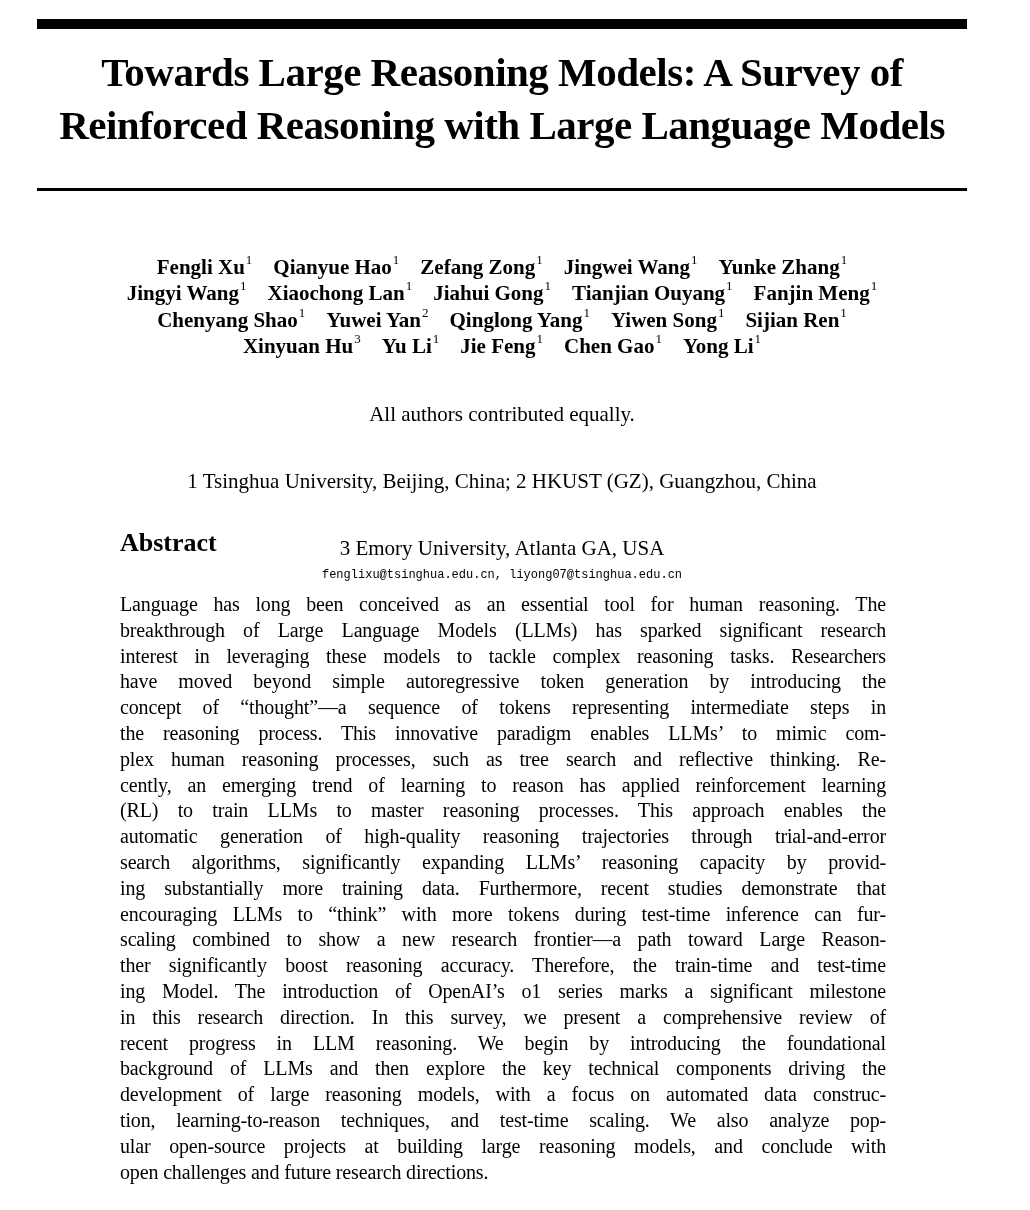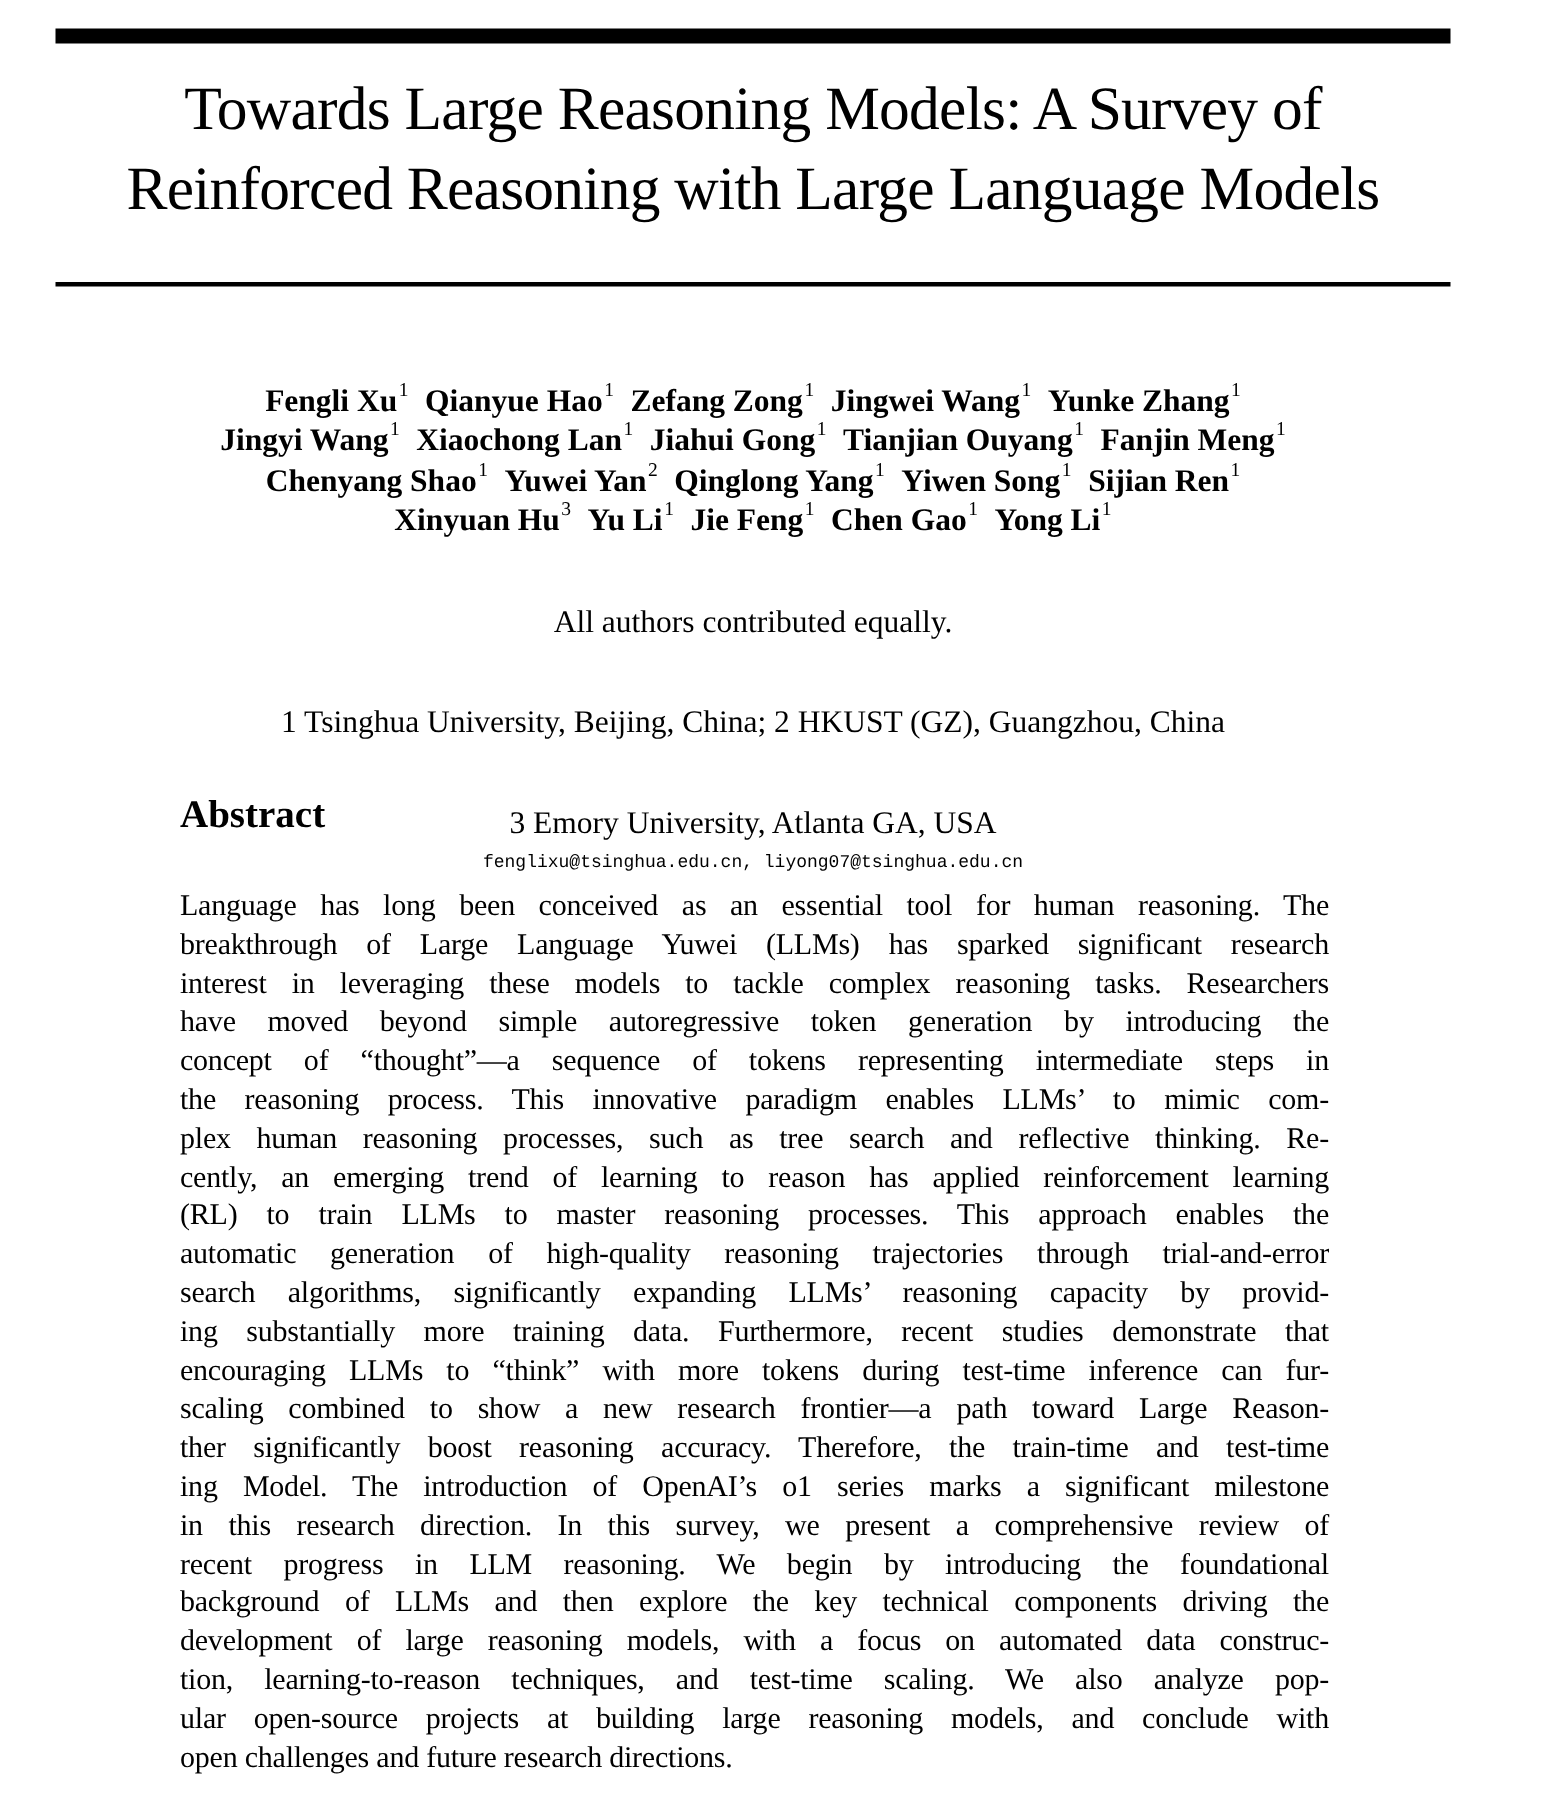--- a/index.html
+++ b/index.html
@@ -25,21 +25,21 @@
     background: #000000;
   }
   .title {
     position: absolute;
     left: 37px;
     top: 46px;
     width: 930px;
     margin: 0;
     text-align: center;
     font-size: 41px;
-    font-weight: 400;
+    font-weight: 700;
     line-height: 53px;
     letter-spacing: -0.5px;
   }
   .title-line {
     display: block;
     white-space: nowrap;
   }
   .mid-rule {
     position: absolute;
     left: 37px;
@@ -55,21 +55,21 @@
     width: 930px;
     text-align: center;
     font-size: 21px;
     line-height: 26.4px;
   }
   .author-line {
     font-weight: 700;
     white-space: nowrap;
   }
   .author + .author {
-    margin-left: 11px;
+    margin-left: 21px;
   }
   sup {
     font-size: 0.62em;
     font-weight: 400;
     line-height: 0;
     position: relative;
     top: -0.15em;
     vertical-align: super;
     margin-left: 1px;
   }
@@ -134,21 +134,21 @@
     <div class="note">All authors contributed equally.</div>
     <div class="affil">1 Tsinghua University, Beijing, China; 2 HKUST (GZ), Guangzhou, China</div>
     <div class="affil">3 Emory University, Atlanta GA, USA</div>
     <div class="emails">fenglixu@tsinghua.edu.cn, liyong07@tsinghua.edu.cn</div>
   </div>
 
   <div class="abstract-heading">Abstract</div>
 
   <div class="abstract-body" id="abstract-body">
       <div class="abs-line">Language has long been conceived as an essential tool for human reasoning. The</div>
-      <div class="abs-line">breakthrough of Large Language Yuwei (LLMs) has sparked significant research</div>
+      <div class="abs-line">breakthrough of Large Language Models (LLMs) has sparked significant research</div>
       <div class="abs-line">interest in leveraging these models to tackle complex reasoning tasks. Researchers</div>
       <div class="abs-line">have moved beyond simple autoregressive token generation by introducing the</div>
       <div class="abs-line">concept of “thought”—a sequence of tokens representing intermediate steps in</div>
       <div class="abs-line">the reasoning process. This innovative paradigm enables LLMs’ to mimic com-</div>
       <div class="abs-line">plex human reasoning processes, such as tree search and reflective thinking. Re-</div>
       <div class="abs-line">cently, an emerging trend of learning to reason has applied reinforcement learning</div>
       <div class="abs-line">(RL) to train LLMs to master reasoning processes. This approach enables the</div>
       <div class="abs-line">automatic generation of high-quality reasoning trajectories through trial-and-error</div>
       <div class="abs-line">search algorithms, significantly expanding LLMs’ reasoning capacity by provid-</div>
       <div class="abs-line">ing substantially more training data. Furthermore, recent studies demonstrate that</div>

